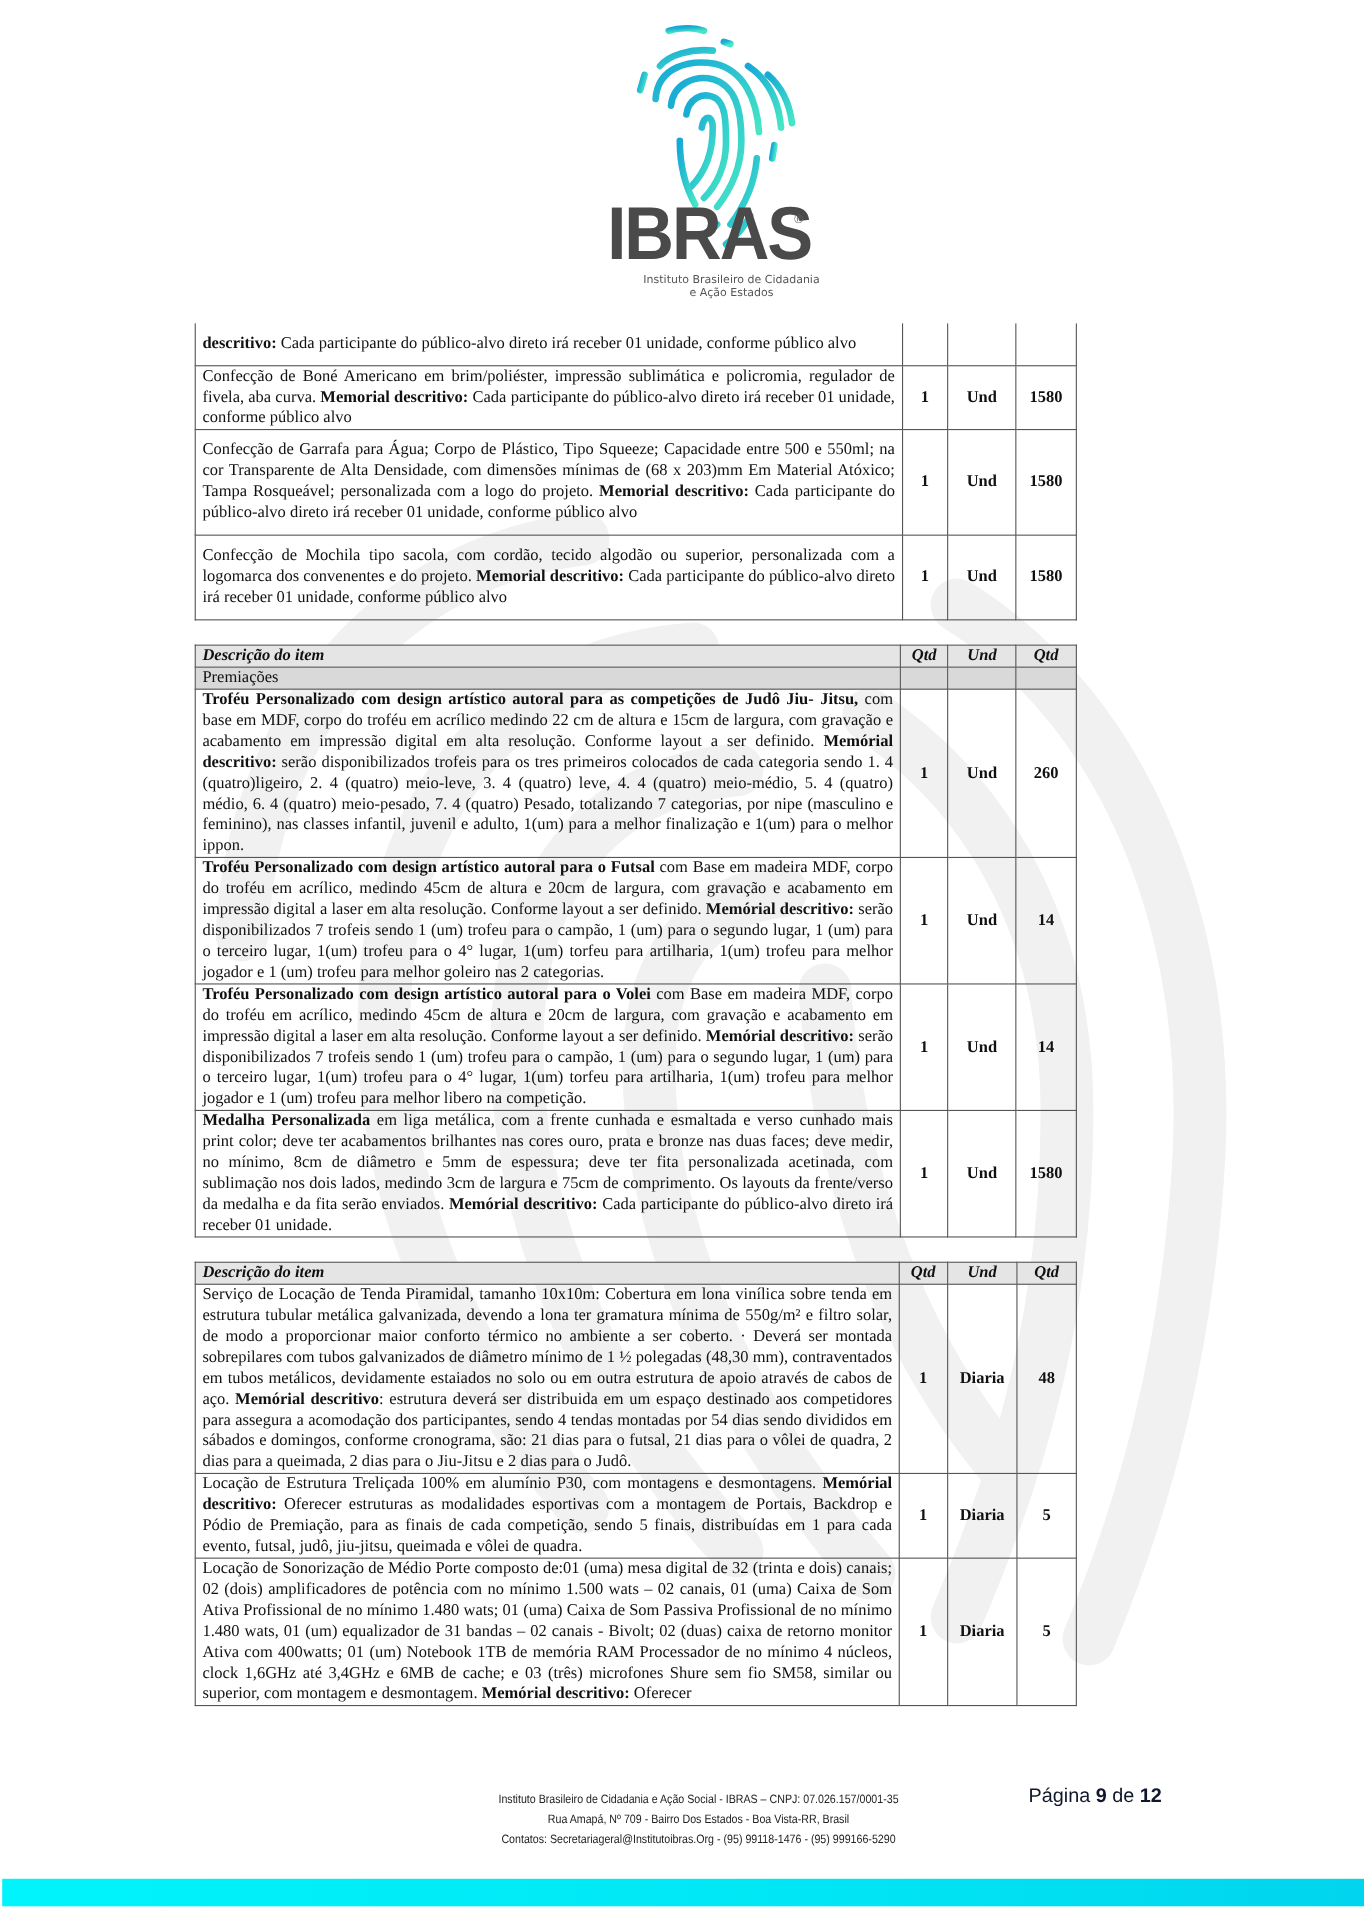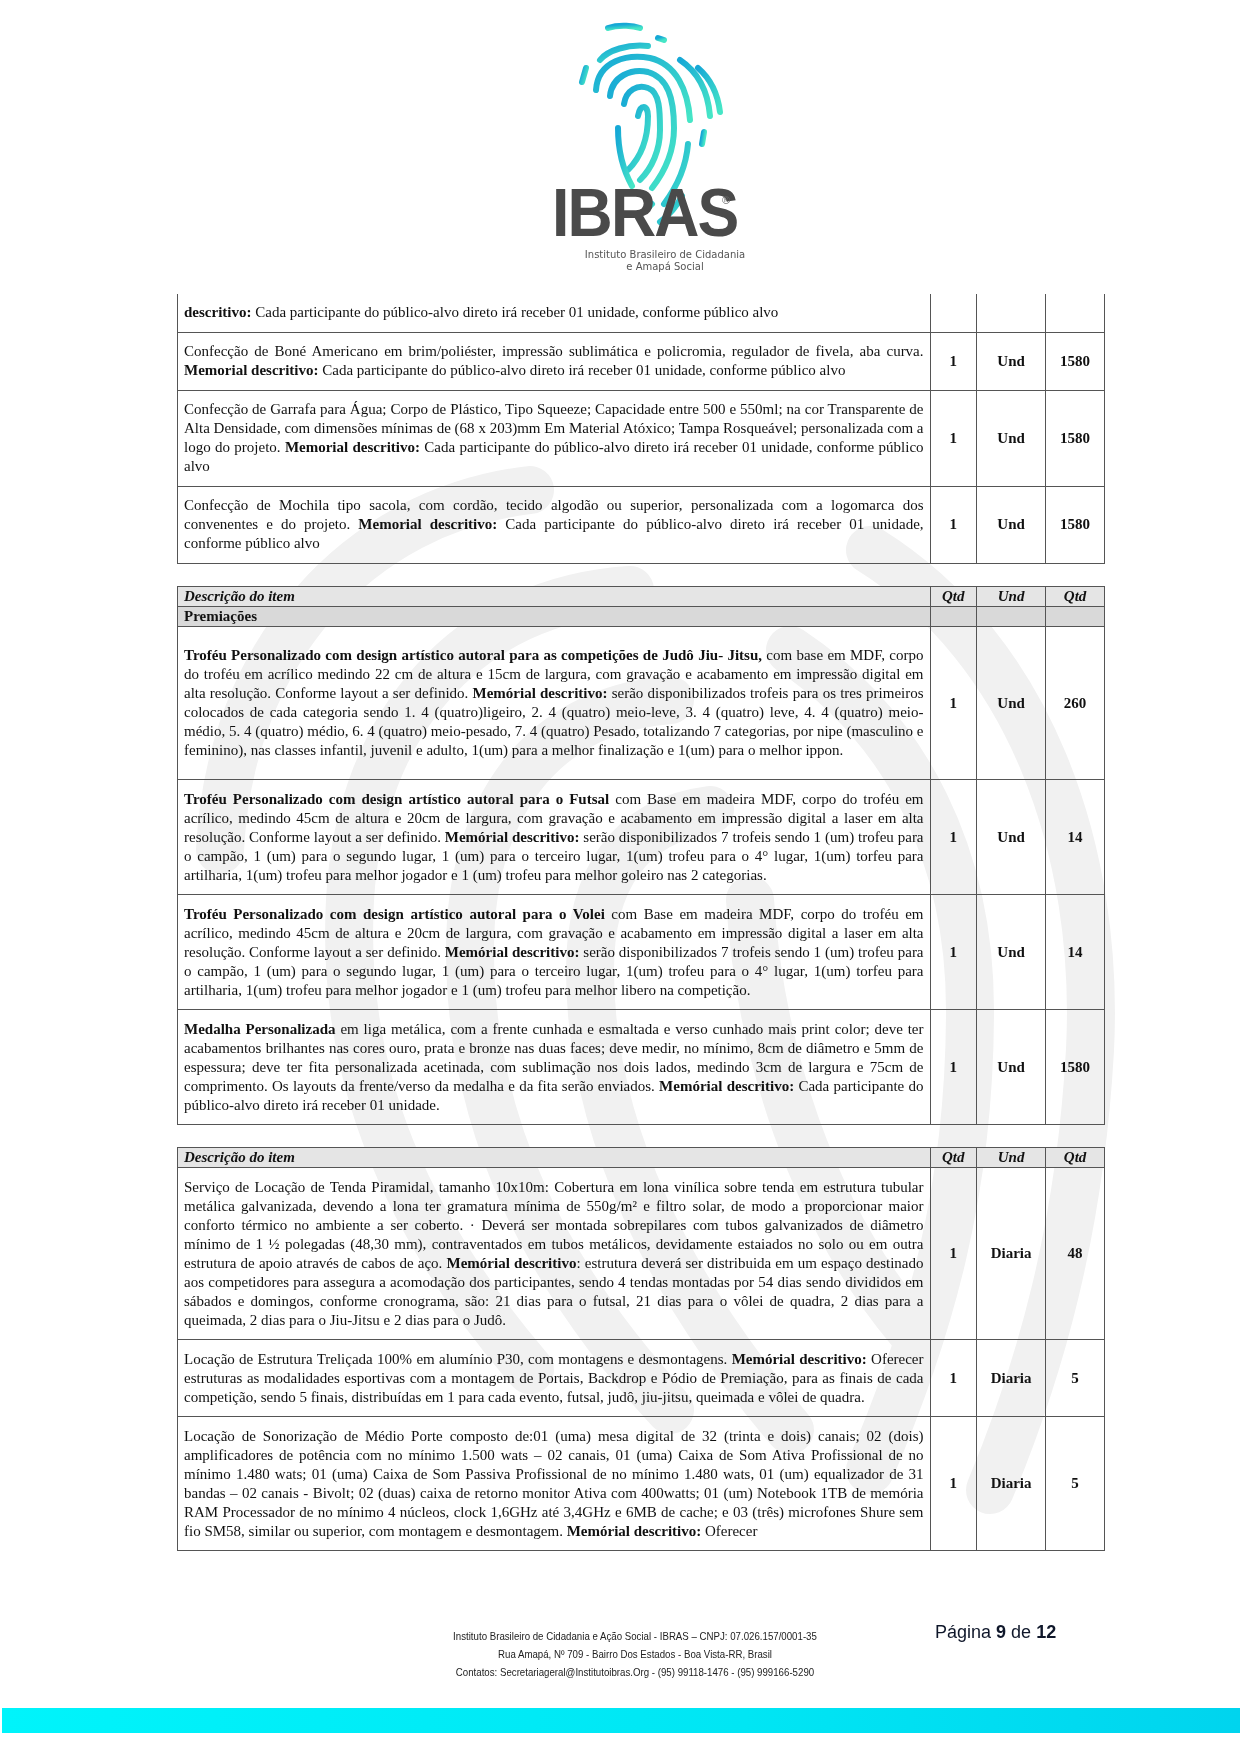--- a/index.html
+++ b/index.html
@@ -8,28 +8,28 @@
   
   .watermark { position: absolute; left: 110px; top: 430px; width: 1020px; height: 1100px; pointer-events: none; z-index: 0; }
 
   
   .logo { position: absolute; left: 548px; top: 20px; width: 190px; height: 258px; z-index: 1; }
   .logo-word { position: absolute; left: 552px; top: 178px; font-family: "Liberation Sans", "DejaVu Sans", sans-serif; font-weight: bold; font-size: 68px; letter-spacing: -2px; color: #4a4a4a; line-height: 1; z-index: 2; transform: scaleX(0.92); transform-origin: left top; }
   .logo-reg { position: absolute; left: 722px; top: 194px; font-family: "Liberation Sans", "DejaVu Sans", sans-serif; font-size: 11px; color: #666; z-index: 2; }
   .logo-sub { position: absolute; left: 570px; top: 249px; width: 190px; text-align: center; font-family: "DejaVu Sans", sans-serif; font-size: 10px; line-height: 12px; color: #555; z-index: 2; }
 
   
-  .doc-table { position: absolute; left: 177px; width: 928px; border-collapse: collapse; z-index: 2; font-size: 15px; line-height: 19px; }
+  .doc-table { position: absolute; left: 177px; width: 802px; border-collapse: collapse; z-index: 2; font-size: 15px; line-height: 19px; }
   .doc-table td { border: 1.5px solid #555; padding: 0 6px; vertical-align: middle; background: transparent; }
   .doc-table td.desc { text-align: justify; width: 716px; }
   .doc-table td.num { text-align: center; font-weight: bold; width: 32px; }
   .doc-table td.unit { text-align: center; font-weight: bold; width: 66px; padding: 0; }
   .doc-table td.qty { text-align: center; font-weight: bold; width: 44px; }
   .doc-table tr.head td { background: #e5e5e5; font-weight: bold; line-height: 19px; font-style: italic; }
-  .doc-table tr.section td { background: #d9d9d9; font-weight: bold; line-height: 19px; margin-left: 20px; }
+  .doc-table tr.section td { background: #d9d9d9; font-weight: normal; line-height: 19px; margin-left: 20px; }
   .doc-table b { font-weight: bold; }
   .t1 { top: 294px; }
   .t1 tr:first-child td { border-top: none; }
   .t2 { top: 586px; }
   .t3 { top: 1147px; }
   .t3 tr:last-child td { border-bottom: 1.5px solid #555; font-family: Liberation Serif, serif; }
 
   
   .footer-text { position: absolute; left: 400px; top: 1627px; width: 470px; text-align: center; font-family: "Liberation Sans", "DejaVu Sans", sans-serif; font-size: 11px; line-height: 18px; color: #222; z-index: 2; transform: scaleX(0.88); transform-origin: center top; }
   .page-num { position: absolute; left: 935px; top: 1622px; font-family: "Liberation Sans", "DejaVu Sans", sans-serif; font-size: 18px; color: #0f172a; z-index: 2; }
@@ -73,21 +73,21 @@
     <path d="M140 124 C 138 148 128 168 116 184"></path>
     <path d="M156 112 L154 124"></path>
     <path d="M134 176 C 128 188 120 196 112 202"></path>
     <path d="M98 190 L104 184"></path>
   </g>
 </svg>
 <div class="logo-word">IBRAS</div>
 <div class="logo-reg">®</div>
 <div class="logo-sub">
   <div>Instituto Brasileiro de Cidadania</div>
-  <div>e Amapá Social</div>
+  <div>e Ação Estados</div>
 </div>
 
 <table class="doc-table t1">
   <tbody>
     <tr style="height:38px">
       <td class="desc"><b>descritivo:</b> Cada participante do público-alvo direto irá receber 01 unidade, conforme público alvo</td>
       <td class="num"></td>
       <td class="unit"></td>
       <td class="qty"></td>
     </tr>

